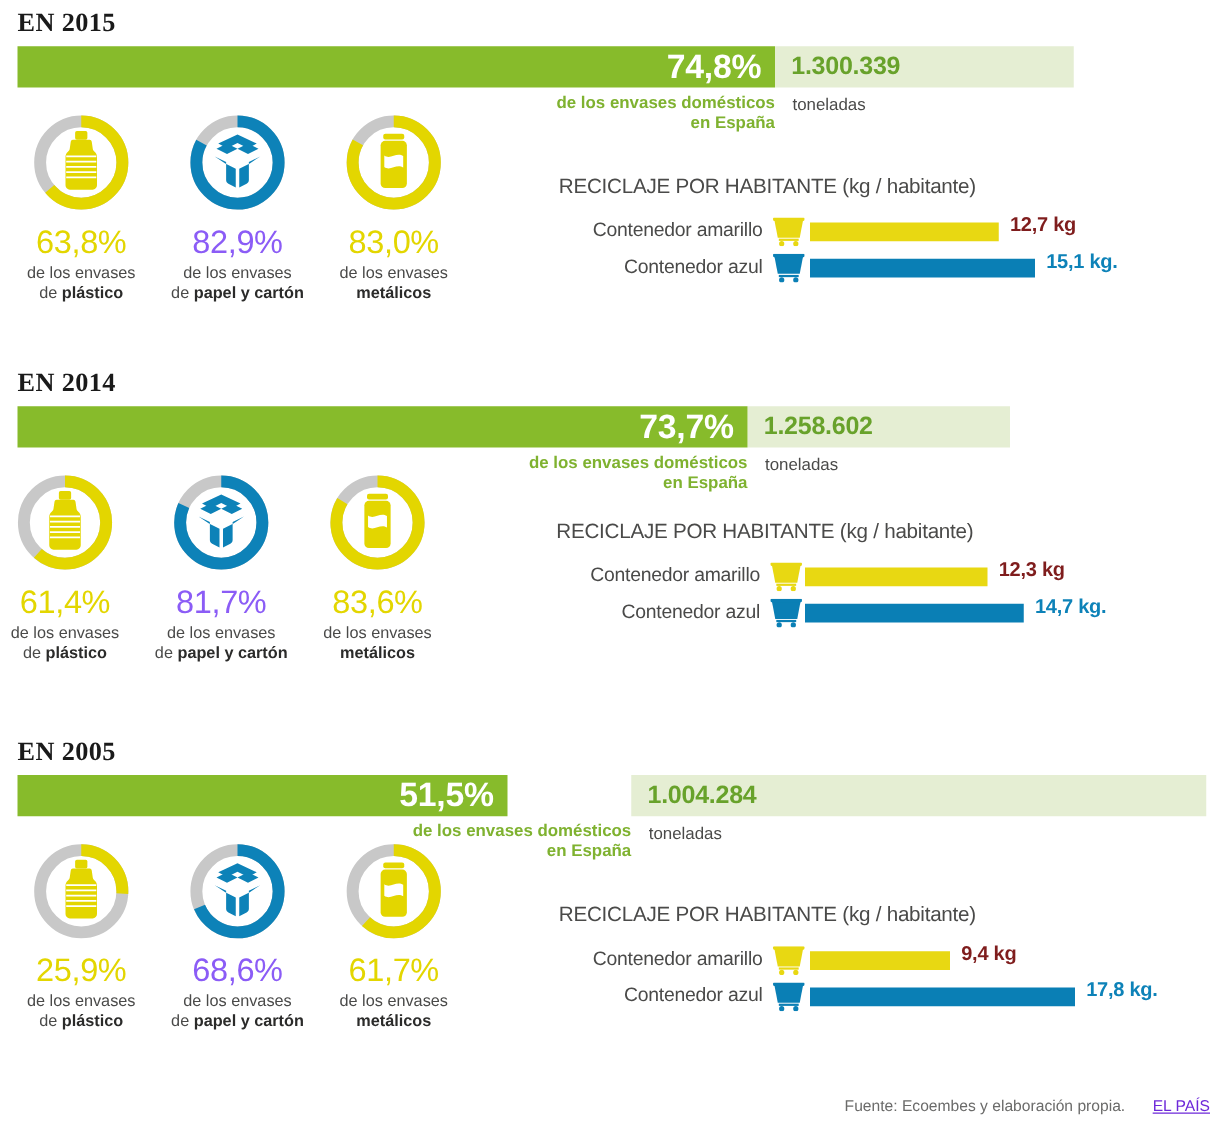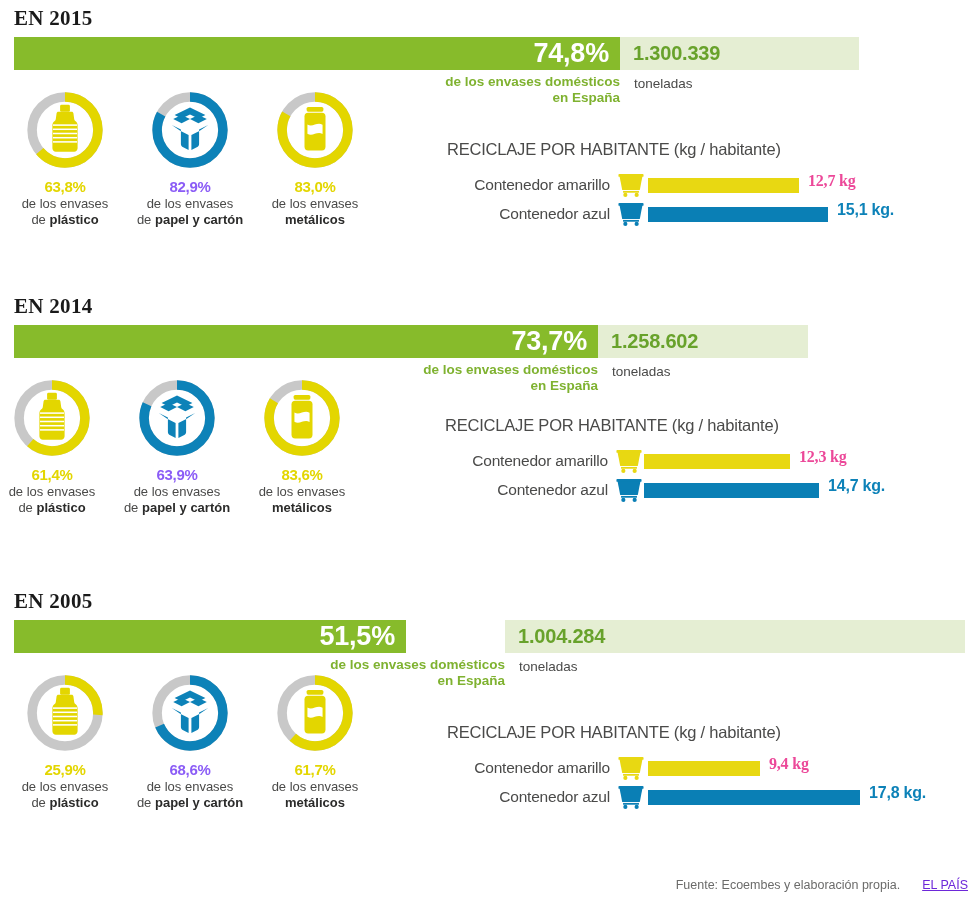--- a/index.html
+++ b/index.html
@@ -80,22 +80,22 @@
 
   
   .donuts { position: absolute; left: 0; }
   .donut-item {
     position: absolute;
     width: 124px;
     text-align: center;
   }
   .donut-svg { display: block; margin: 0 auto; }
   .donut-pct {
-    font-size: 15px;
-    font-weight: bold;
+    font-size: 26px;
+    font-weight: normal;
     margin-top: 6px;
     letter-spacing: -0.3px;
   }
   .donut-pct.c-yellow { color: #e3d600; }
   .donut-pct.c-blue { color: #8b5cf6; }
   .donut-desc {
     font-size: 13px;
     color: #4a4a49;
     line-height: 16px;
     margin-top: 1px;
@@ -127,21 +127,21 @@
   .cart-icon { flex: none; }
   .percap-bar { height: 15px; flex: none; }
   .percap-bar.c-yellow { background: #e8d812; }
   .percap-bar.c-blue { background: #0a7fb5; }
   .percap-val {
     font-size: 16px;
     font-weight: bold;
     white-space: nowrap;
     letter-spacing: -0.2px;
   }
-  .percap-val.c-yellow { color: #ec4899; font-family: Liberation Serif, serif; }
+  .percap-val.c-yellow { color: #7f1d1d; }
   .percap-val.c-blue { color: #0d82b8; }
 
   
   #footer {
     position: absolute;
     right: 12px; bottom: 12px;
     font-size: 12.5px;
     color: #6b6b6a;
     display: flex;
     gap: 22px;
@@ -303,21 +303,21 @@
         <circle cx="30" cy="30" r="23.5" fill="none" stroke="#c8c8c8" stroke-width="6.8"></circle>
         <circle cx="30" cy="30" r="23.5" fill="none" stroke="#0d82b8" stroke-width="6.8" stroke-dasharray="120.63 147.65" transform="rotate(-90 30 30)"></circle>
         <g fill="#0d82b8">
        <path d="M30 14 l11 5.2 -5 2.6 -6-2.9 -6 2.9 -5-2.6 z"></path>
        <path d="M18 22.2 l6-3 6 2.9 6-2.9 6 3 -6 2.9 -6-2.9 -6 2.9 z"></path>
        <path d="M17 26.5 l6.5 3.2 V40 c0 0.9 0.5 1.7 1.3 2.1 l4.2 2.2 V33.5 l-6-3 z"></path>
        <path d="M43 26.5 l-6.5 3.2 V40 c0 0.9-0.5 1.7-1.3 2.1 l-4.2 2.2 V33.5 l6-3 z"></path>
      </g>
       </g>
     </svg>
-        <div class="donut-pct c-blue">63,9%</div>
+        <div class="donut-pct c-blue">81,7%</div>
         <div class="donut-desc">de los envases<br>de <b>papel y cartón</b></div>
       </div>
       <div class="donut-item" style="left: 240px; top: 0px;">
     <svg class="donut-svg" width="84" height="84" viewBox="0 0 60 60">
       <g transform="translate(0,0)">
         <circle cx="30" cy="30" r="23.5" fill="none" stroke="#c8c8c8" stroke-width="6.8"></circle>
         <circle cx="30" cy="30" r="23.5" fill="none" stroke="#e3d600" stroke-width="6.8" stroke-dasharray="123.44 147.65" transform="rotate(-90 30 30)"></circle>
         <g fill="#e3d600">
        <rect x="24" y="13.5" width="12" height="3.4" rx="1.2"></rect>
        <rect x="22.5" y="17.6" width="15" height="27" rx="2.6"></rect>

